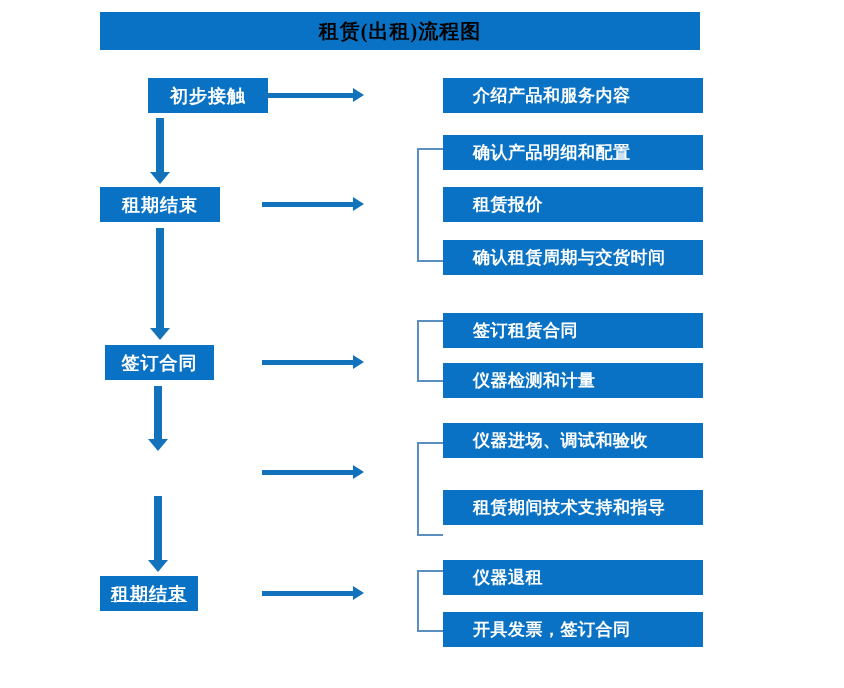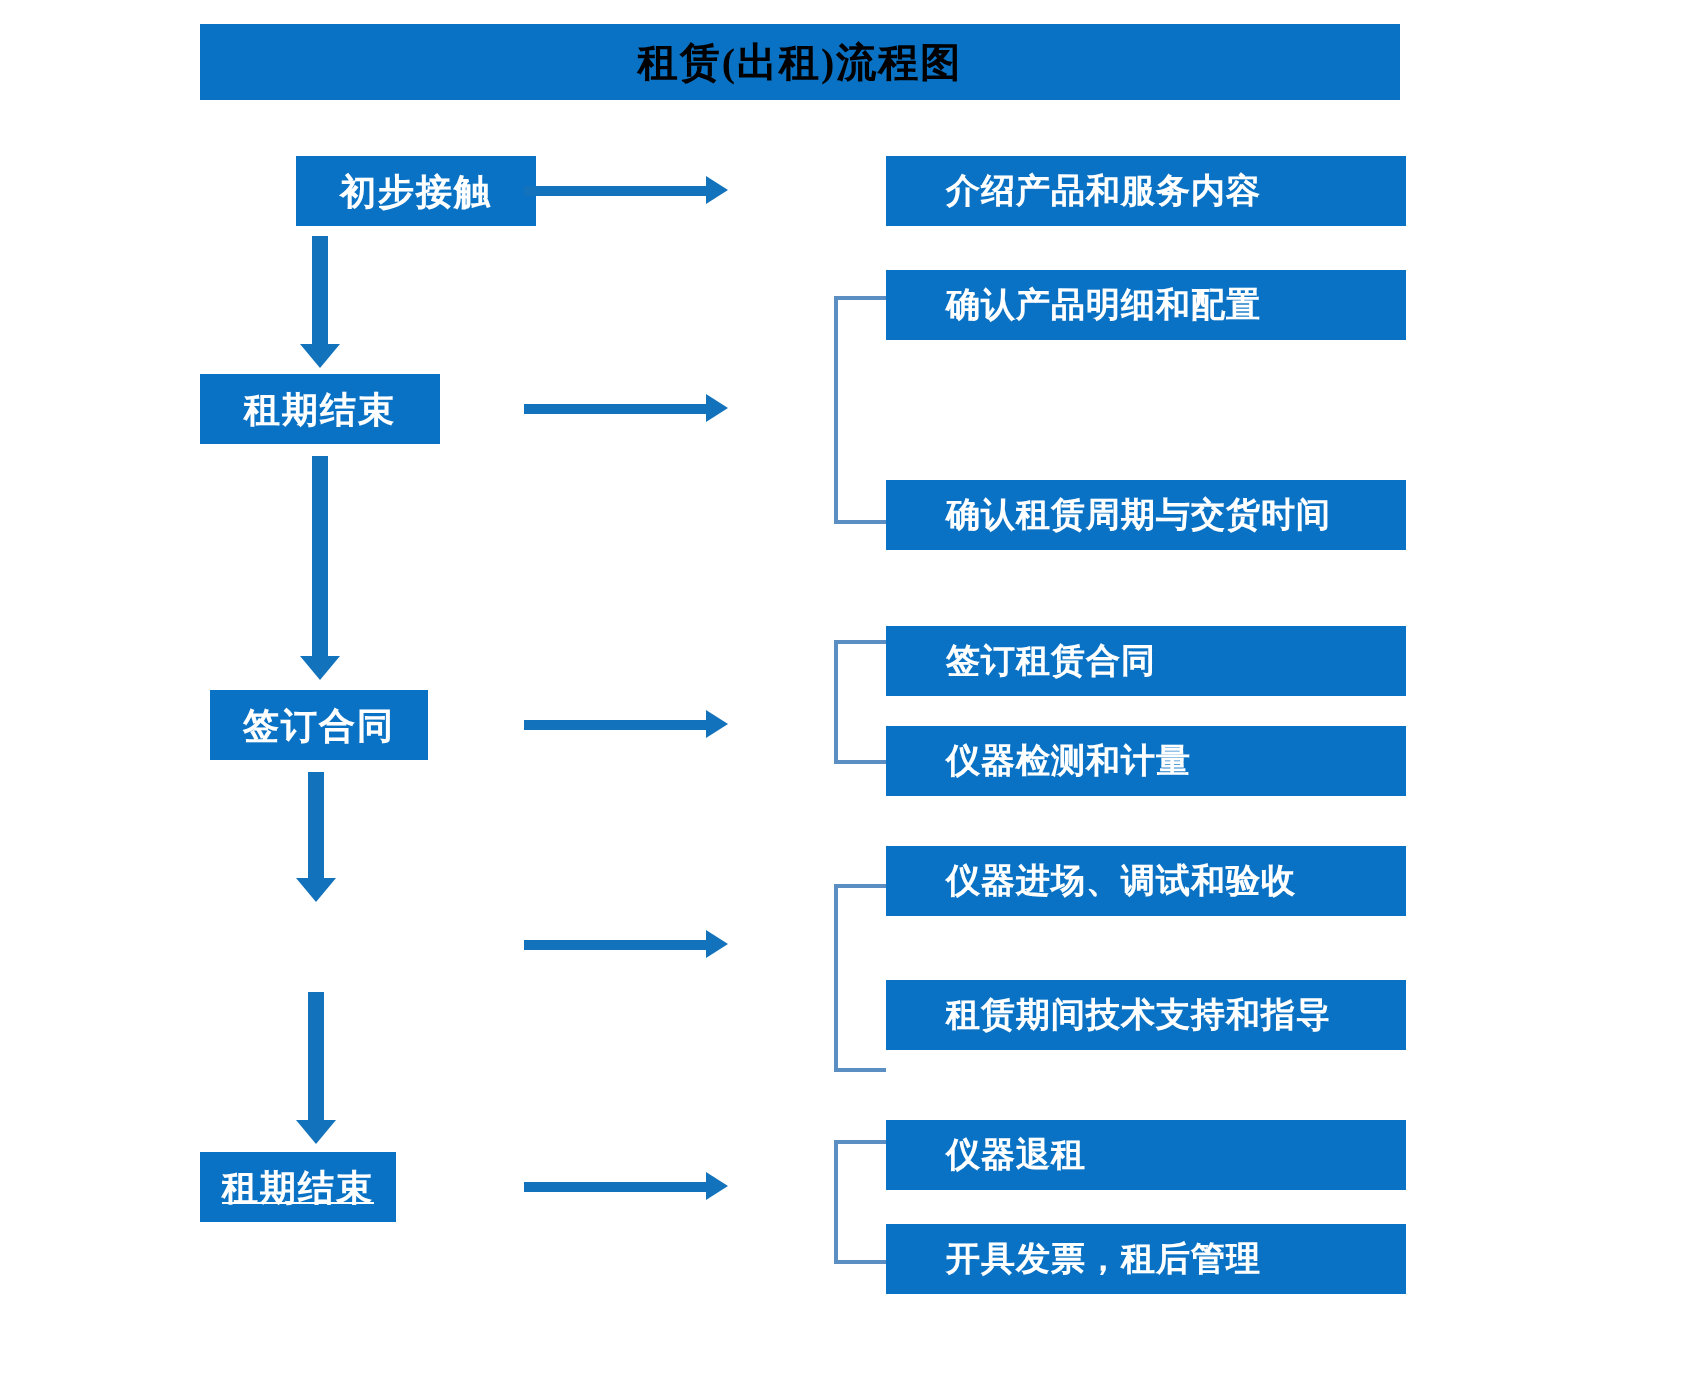--- a/index.html
+++ b/index.html
@@ -188,28 +188,29 @@
   <div class="bracket" style="left:417px; top:320px; height:62px;"></div>
 
   <div class="bracket" style="left:417px; top:442px; height:94px;"></div>
 
   <div class="bracket" style="left:417px; top:570px; height:62px;"></div>
 
   <div class="detail-box" style="top:78px;">介绍产品和服务内容</div>
 
   <div class="detail-box" style="top:135px;">确认产品明细和配置</div>
 
+  <div class="detail-box" style="top:187px;">租赁报价</div>
 
   <div class="detail-box" style="top:240px;">确认租赁周期与交货时间</div>
 
   <div class="detail-box" style="top:313px;">签订租赁合同</div>
 
   <div class="detail-box" style="top:363px;">仪器检测和计量</div>
 
   <div class="detail-box" style="top:423px;">仪器进场、调试和验收</div>
 
   <div class="detail-box" style="top:490px;">租赁期间技术支持和指导</div>
 
   <div class="detail-box" style="top:560px;">仪器退租</div>
 
-  <div class="detail-box" style="top:612px;">开具发票，租后管理</div>
+  <div class="detail-box" style="top:612px;">开具发票，签订合同</div>
 
 </div>
 
 </body></html>

